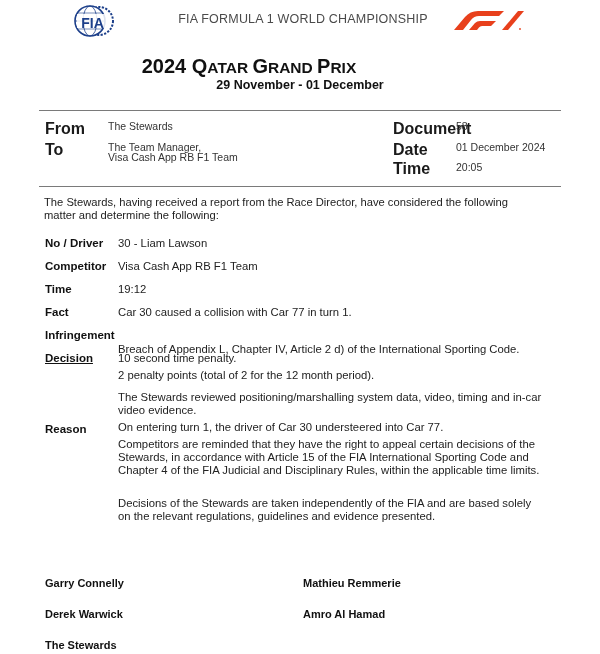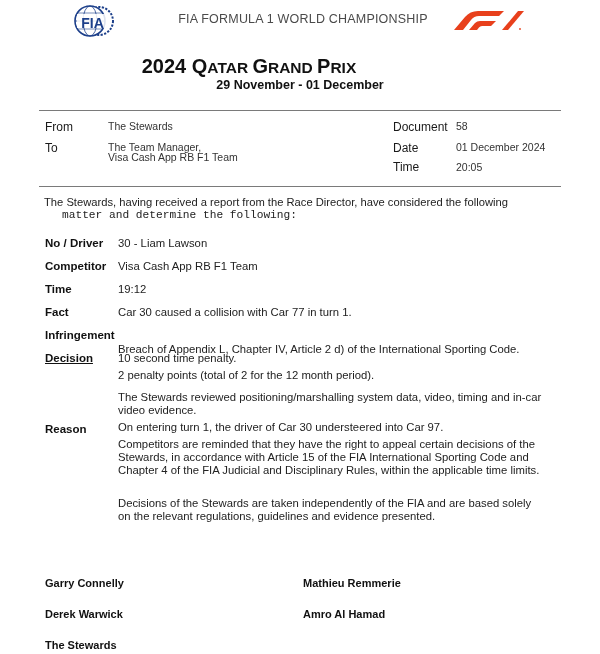--- a/index.html
+++ b/index.html
@@ -18,21 +18,21 @@
     .title {
       left: 0; width: 498px; top: 55px; text-align: center;
       font-size: 20px; font-weight: bold; color: #111;
     }
     .title .sc { font-size: 15.5px; }
     .subtitle {
       left: 0; width: 600px; top: 78px; text-align: center;
       font-size: 12.5px; font-weight: bold; color: #111;
     }
     .rule { left: 39px; width: 522px; height: 1px; background: #7a7a7a; }
-    .lbl { font-size: 12px; font-weight: normal; color: #1a1a1a; }
+    .lbl { font-size: 16px; font-weight: bold; color: #1a1a1a; }
     .val { font-size: 10.5px; color: #333; line-height: 11px; }
     .body-text { font-size: 11.2px; color: #222; line-height: 13px; }
     .dlbl { font-size: 11.5px; font-weight: bold; color: #111; }
     .dval { font-size: 11.3px; color: #222; line-height: 13px; }
     .sig { font-size: 11px; font-weight: bold; color: #111; }
   </style>
 </head>
 <body>
 
 <div class="abs fia-logo">
@@ -73,21 +73,21 @@
 <div class="abs lbl" style="left:393px; top:120px;">Document</div>
 <div class="abs val" style="left:456px; top:121px;">58</div>
 <div class="abs lbl" style="left:393px; top:141px;">Date</div>
 <div class="abs val" style="left:456px; top:142px;">01 December 2024</div>
 <div class="abs lbl" style="left:393px; top:160px;">Time</div>
 <div class="abs val" style="left:456px; top:162px;">20:05</div>
 
 <div class="abs rule" style="top:186px;"></div>
 
 <div class="abs body-text" style="left:44px; top:196px;">The Stewards, having received a report from the Race Director, have considered the following</div>
-<div class="abs body-text" style="left:62px; top:209px;font-family:Liberation Mono, monospace;">matter and determine the following:</div>
+<div class="abs body-text" style="left:44px; top:209px;">matter and determine the following:</div>
 
 <div class="abs dlbl" style="left:45px; top:237px;">No / Driver</div>
 <div class="abs dval" style="left:118px; top:237px;">30 - Liam Lawson</div>
 
 <div class="abs dlbl" style="left:45px; top:260px;">Competitor</div>
 <div class="abs dval" style="left:118px; top:260px;">Visa Cash App RB F1 Team</div>
 
 <div class="abs dlbl" style="left:45px; top:283px;">Time</div>
 <div class="abs dval" style="left:118px; top:283px;">19:12</div>
 
@@ -97,21 +97,21 @@
 <div class="abs dlbl" style="left:45px; top:329px;">Infringement</div>
 <div class="abs dval" style="left:118px; top:343px;">Breach of Appendix L, Chapter IV, Article 2 d) of the International Sporting Code.</div>
 
 <div class="abs dlbl" style="left:45px; top:352px;text-decoration:underline;">Decision</div>
 <div class="abs dval" style="left:118px; top:352px;">10 second time penalty.</div>
 <div class="abs dval" style="left:118px; top:369px;">2 penalty points (total of 2 for the 12 month period).</div>
 
 <div class="abs dlbl" style="left:45px; top:391px;margin-top:32px;">Reason</div>
 <div class="abs dval" style="left:118px; top:391px;">The Stewards reviewed positioning/marshalling system data, video, timing and in-car</div>
 <div class="abs dval" style="left:118px; top:404px;">video evidence.</div>
-<div class="abs dval" style="left:118px; top:421px;">On entering turn 1, the driver of Car 30 understeered into Car 97.</div>
+<div class="abs dval" style="left:118px; top:421px;">On entering turn 1, the driver of Car 30 understeered into Car 77.</div>
 <div class="abs dval" style="left:118px; top:438px;">Competitors are reminded that they have the right to appeal certain decisions of the</div>
 <div class="abs dval" style="left:118px; top:451px;">Stewards, in accordance with Article 15 of the FIA International Sporting Code and</div>
 <div class="abs dval" style="left:118px; top:464px;">Chapter 4 of the FIA Judicial and Disciplinary Rules, within the applicable time limits.</div>
 <div class="abs dval" style="left:118px; top:497px;">Decisions of the Stewards are taken independently of the FIA and are based solely</div>
 <div class="abs dval" style="left:118px; top:510px;">on the relevant regulations, guidelines and evidence presented.</div>
 
 <div class="abs sig" style="left:45px; top:577px;">Garry Connelly</div>
 <div class="abs sig" style="left:303px; top:577px;">Mathieu Remmerie</div>
 <div class="abs sig" style="left:45px; top:608px;">Derek Warwick</div>
 <div class="abs sig" style="left:303px; top:608px;">Amro Al Hamad</div>

